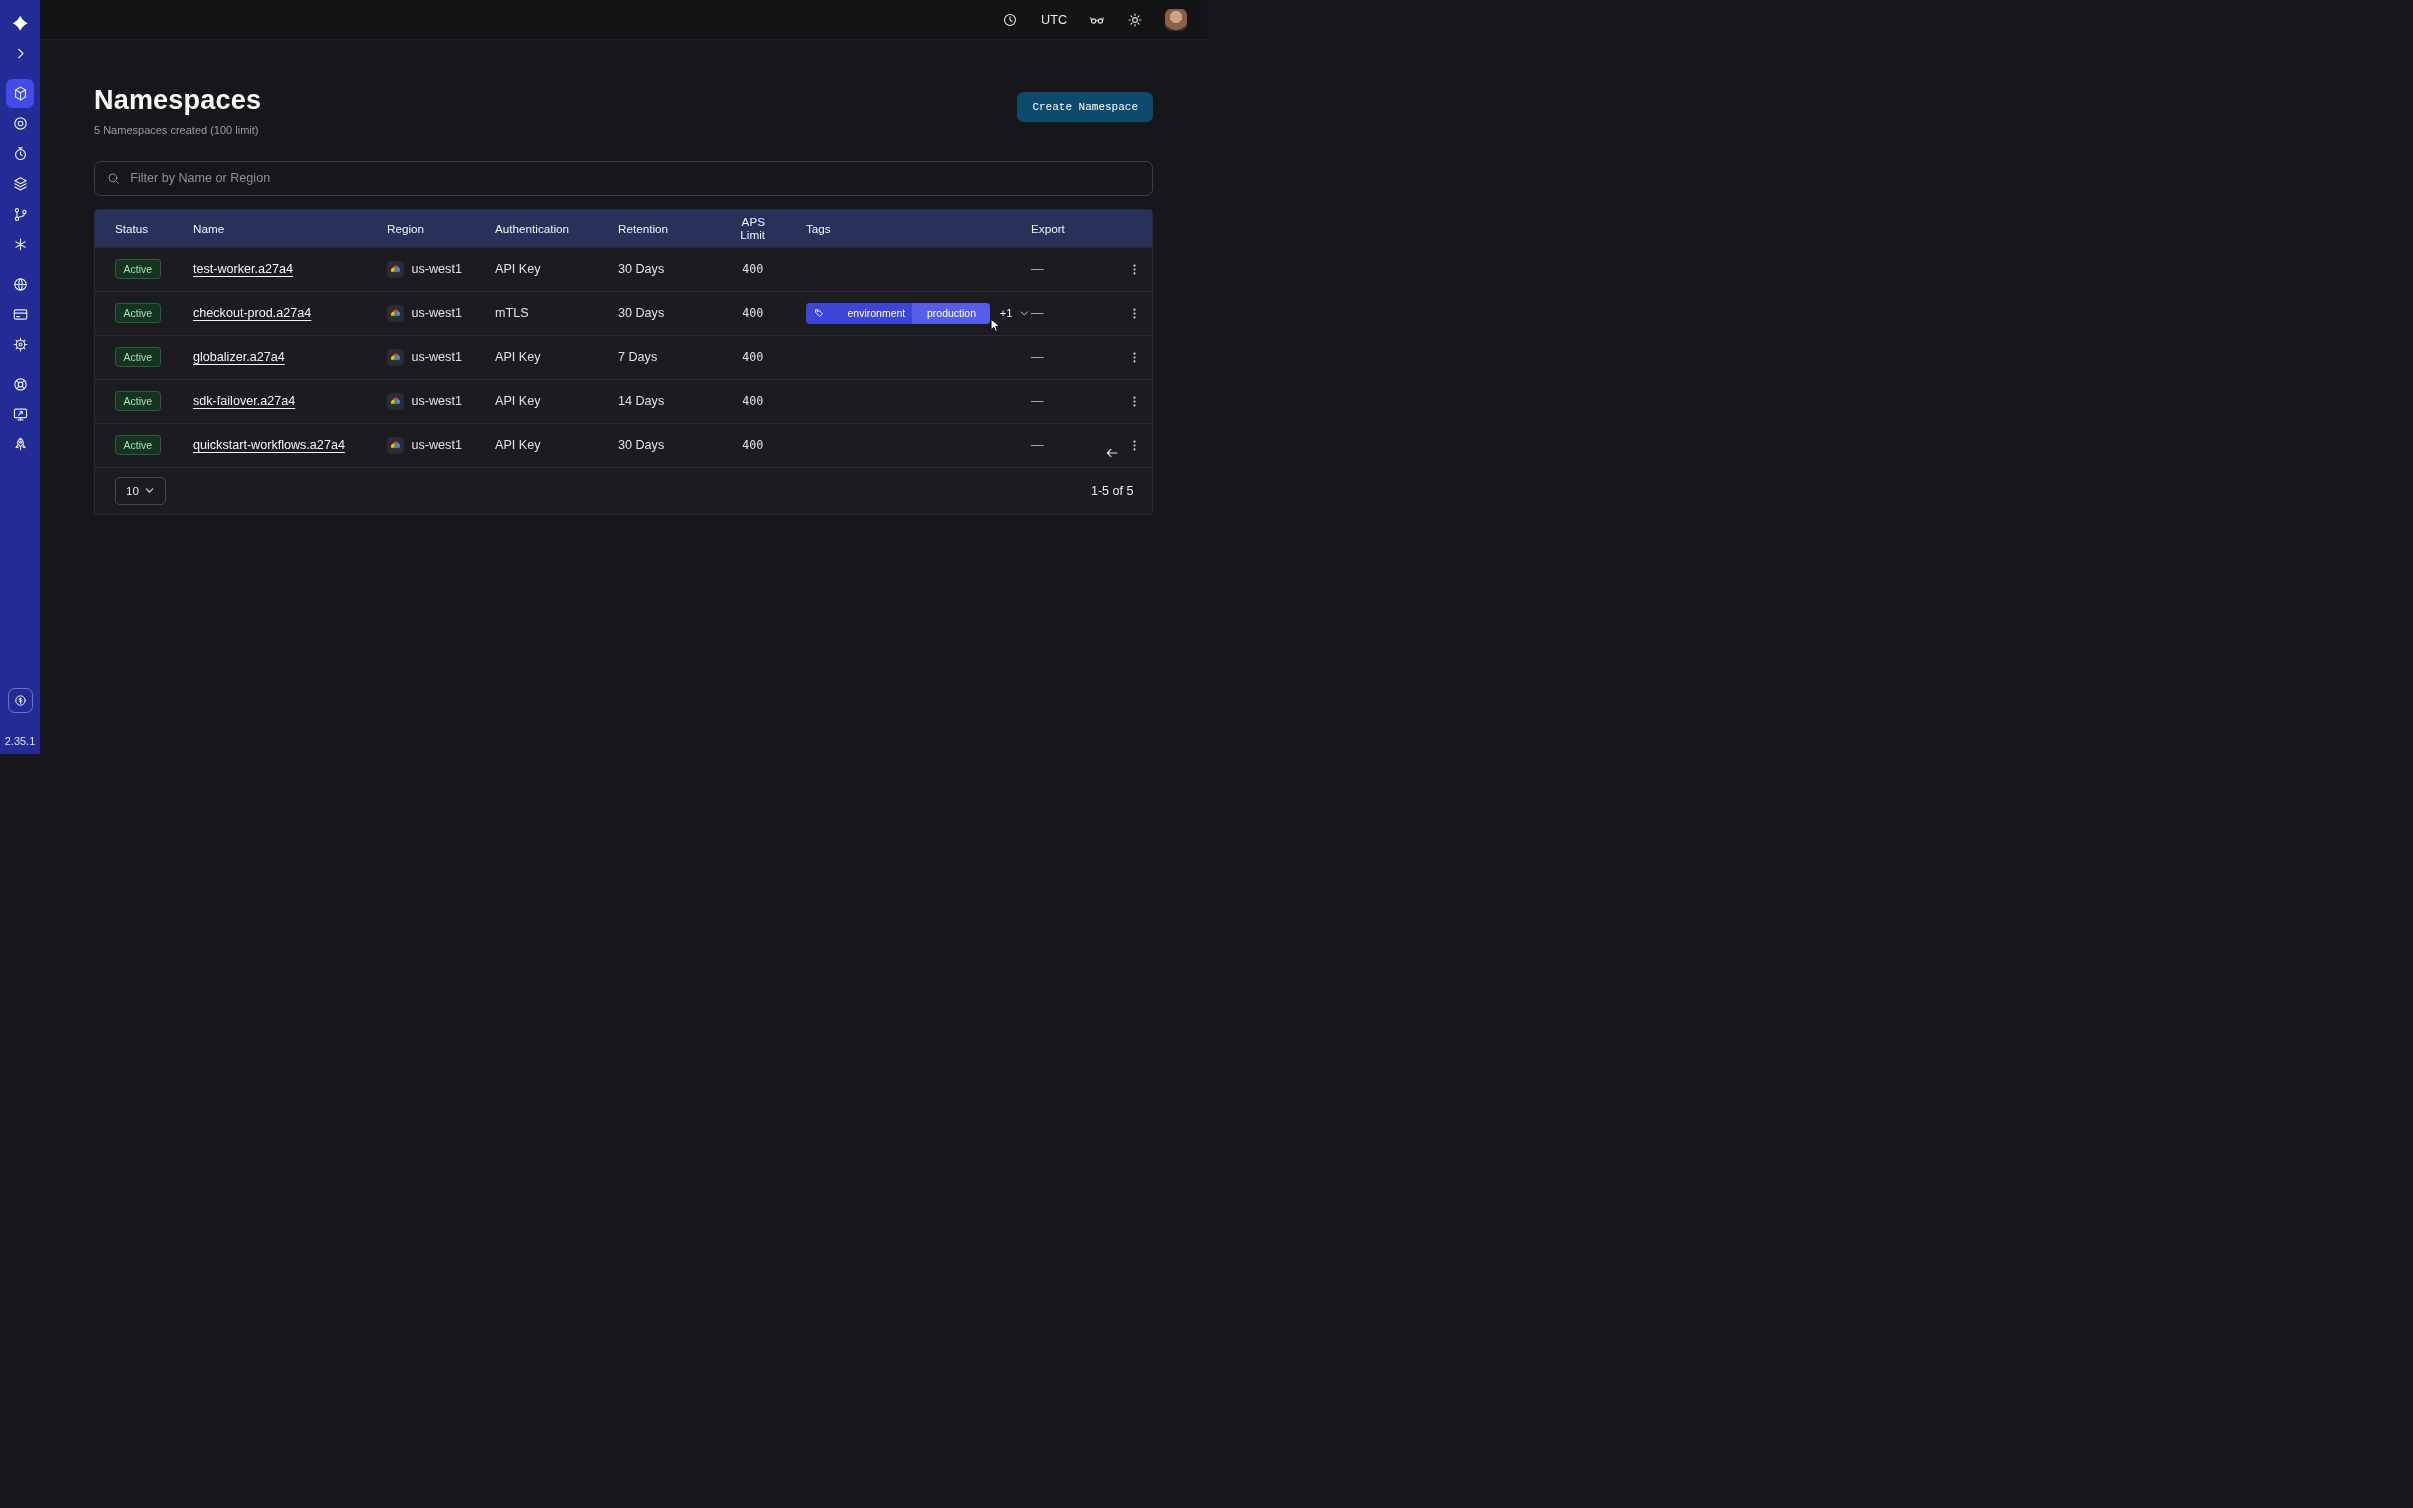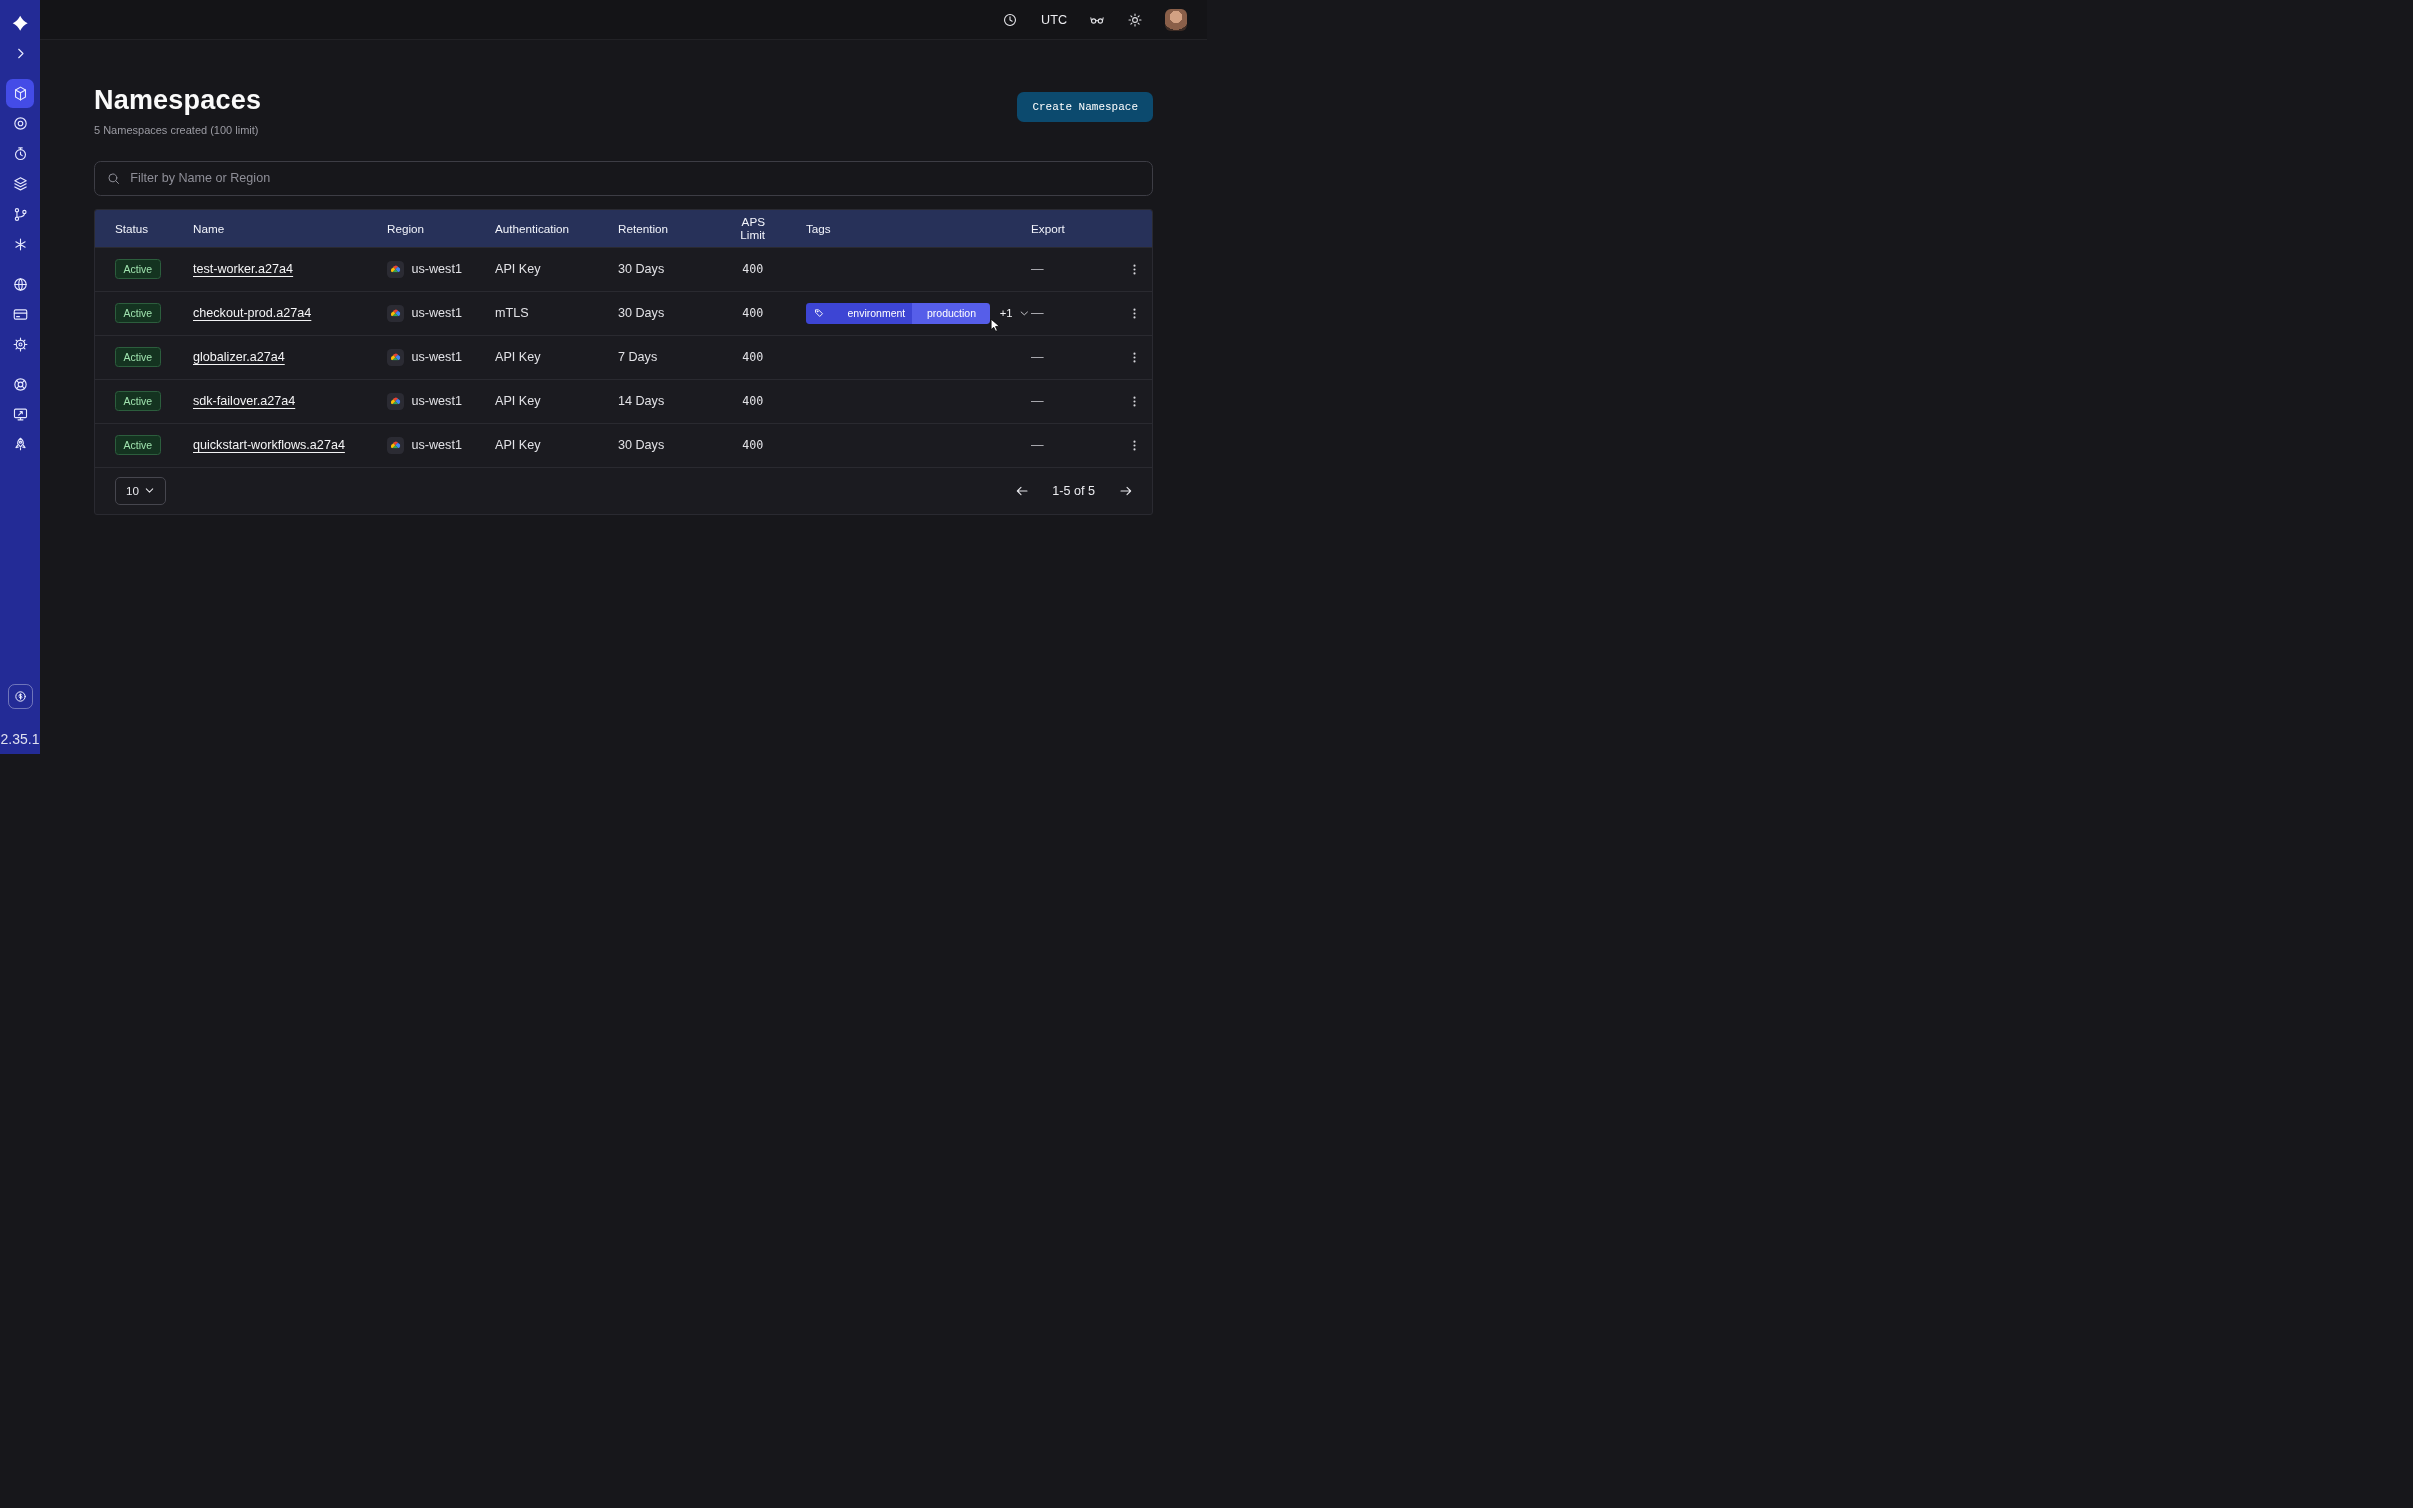--- a/index.html
+++ b/index.html
@@ -24,21 +24,21 @@
   .sb-item.active { background: #444ce7; }
   .sb-logo { color: #ffffff; }
   .sb-logo svg { width: 18.4px; height: 18.4px; }
   .sb-gap { height: 10px; flex: none; }
   .sb-bottom { margin-top: auto; display: flex; flex-direction: column; align-items: center; padding-bottom: 6.7px; }
   .usage-btn {
     width: 25px; height: 25px; border: 0.8px solid rgba(255,255,255,0.35); border-radius: 6.7px;
     display: flex; align-items: center; justify-content: center; color: #eef0ff; cursor: pointer;
   }
   .usage-btn svg { width: 15px; height: 15px; }
-  .sb-version { font-size: 14px; color: rgba(255,255,255,0.85); margin-top: 22px; text-align: center; }
+  .sb-version { font-size: 11px; color: rgba(255,255,255,0.85); margin-top: 22px; text-align: center; }
 
   
   .topbar {
     margin-left: 40px; height: 40px; background: #141417; border-bottom: 0.8px solid #222226;
     display: flex; align-items: center; justify-content: flex-end; gap: 22px; padding-right: 20px;
   }
   .tz { display: flex; align-items: center; gap: 23px; color: #ececf0; font-size: 12.6px; cursor: pointer; }
   .tb-icon { color: #e2e2e6; display: flex; cursor: pointer; }
   .tb-icon svg { width: 16px; height: 16px; }
   .avatar {
@@ -106,21 +106,21 @@
   .tag-expand { margin-left: 5.9px; color: #e2e2e6; display: flex; cursor: pointer; }
   .tag-expand svg { width: 12.6px; height: 12.6px; }
 
   
   .tfoot { height: 47px; border-top: 0.8px solid #2a2a30; display: flex; align-items: center; justify-content: space-between; padding: 0 18.4px 0 20px; }
   .page-size {
     display: flex; align-items: center; gap: 5px; border: 0.8px solid #46464e; border-radius: 5px;
     padding: 6.7px 10px; font-size: 11.7px; color: #e8e8ec; cursor: pointer; background: transparent; font-family: inherit;
   }
   .page-size svg { width: 11px; height: 11px; }
-  .pager { display: flex; align-items: center; gap: 22.6px; }
+  .pager { display: flex; align-items: center; gap: 22.6px; flex-direction: column; }
   .pager-arrow { color: #e6e6ea; display: flex; cursor: pointer; }
   .pager-arrow svg { width: 16px; height: 16px; }
   .pager-range { font-size: 12.6px; color: #ececf0; }
 
   .mouse-cursor { position: absolute; left: 988px; top: 318px; z-index: 50; pointer-events: none; }
 </style>
 </head>
 <body>
 
 <svg width="0" height="0" style="position:absolute">

